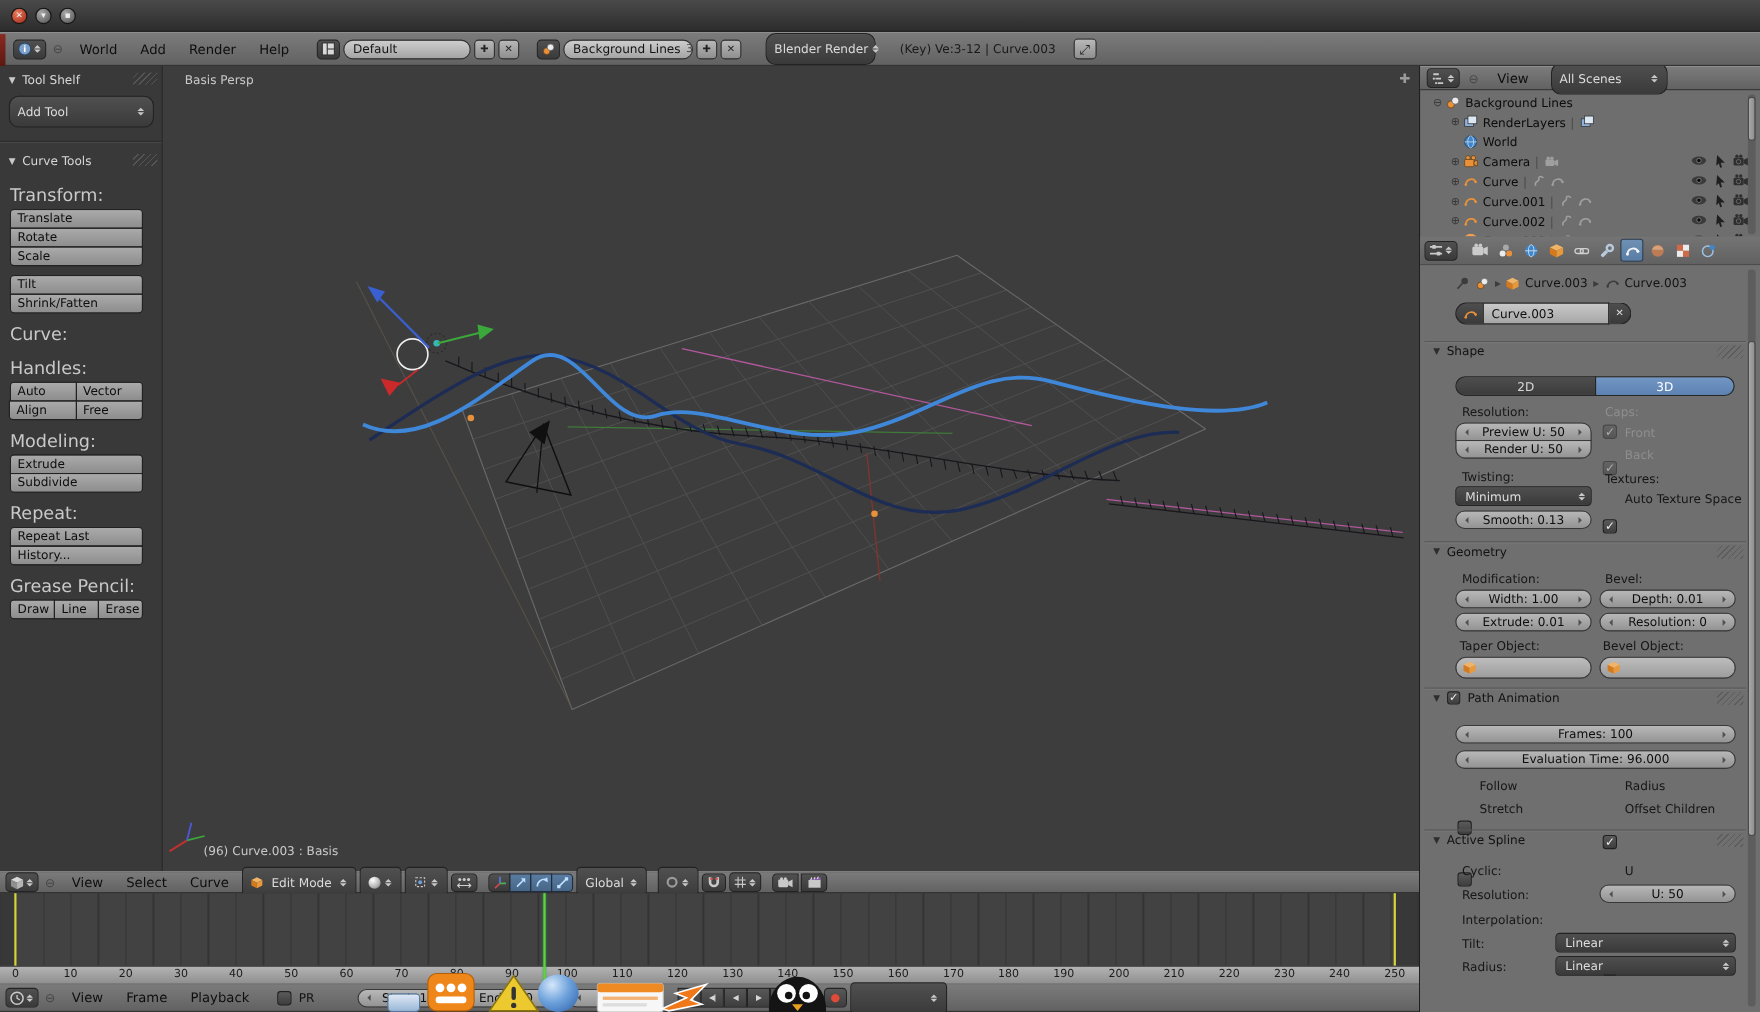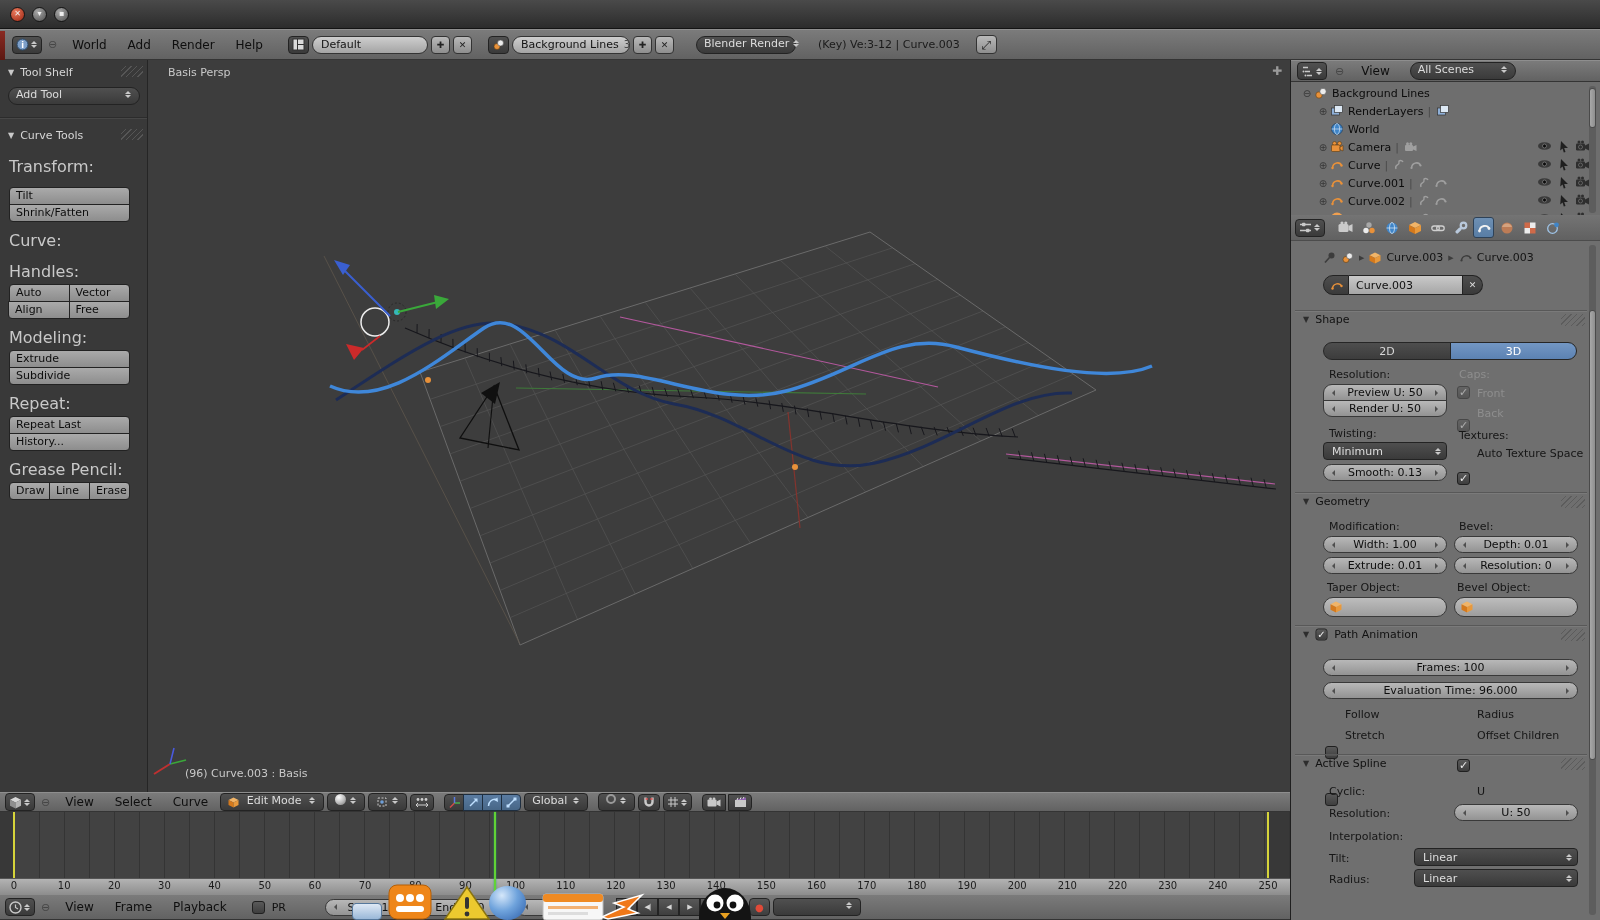--- a/index.html
+++ b/index.html
@@ -13,22 +13,22 @@
  border-bottom:1px solid #141414;display:flex;align-items:center;padding:0 10px;gap:7px}
 .winbtn{width:15px;height:15px;border-radius:50%;border:1px solid #151515;display:flex;
  align-items:center;justify-content:center;font-size:8px;color:#eee;font-weight:bold;line-height:1}
 .winbtn.close{background:radial-gradient(circle at 35% 30%,#e9795c,#9c2613)}
 .winbtn.gray{background:radial-gradient(circle at 35% 30%,#a8a8a8,#4f4f4f)}
 .titletext{color:#dcdcdc;font-weight:bold;font-size:13px;margin-left:16px;letter-spacing:.2px}
 
 .hbar{background:linear-gradient(#7b7b7b,#626262);border-top:1px solid #8e8e8e;
  border-bottom:1px solid #343434;display:flex;align-items:center}
 .menu{padding:0 9px;font-size:12px;color:#0e0e0e;cursor:default;white-space:nowrap}
-.ddark{height:18px;background:linear-gradient(#505050,#3a3a3a);border:1px solid #232323;
- border-radius:9px;color:#dcdcdc;display:inline-flex;padding:0 7px;
+.ddark{height:29px;background:linear-gradient(#505050,#3a3a3a);border:1px solid #232323;
+ border-radius:9px;color:#dcdcdc;display:inline-flex;align-items:center;padding:0 7px;
  font-size:11px;white-space:nowrap;gap:4px}
 .dlight{height:18px;background:linear-gradient(#cecece,#a4a4a4);border:1px solid #343434;
  border-radius:9px;color:#141414;display:inline-flex;align-items:center;padding:0 8px;
  font-size:11px;white-space:nowrap;gap:5px}
 .sqbtn{width:19px;height:18px;background:linear-gradient(#b9b9b9,#8e8e8e);border:1px solid #333;
  border-radius:4px;display:inline-flex;align-items:center;justify-content:center;color:#222;font-size:9px}
 .iconbtn{height:18px;background:linear-gradient(#505050,#3a3a3a);border:1px solid #232323;
  border-radius:4px;display:inline-flex;align-items:center;padding:0 3px;gap:2px}
 .spin{width:7px;height:13px;position:relative;flex:0 0 7px}
 .spin::before,.spin::after{content:"";position:absolute;left:0;border:3.5px solid transparent}
@@ -221,20 +221,25 @@
         <span class="spin"></span>
     </div>
     <hr class="sep">
     <div class="phead">
       <span class="tri">▼</span>
       <span>Curve Tools</span>
         <span class="stripes"></span>
     </div>
     <div id="ts-groups">
         <div class="tslabel">Transform:</div>
+        <div class="tstack">
+          <div class="tsbtn">Translate</div>
+          <div class="tsbtn">Rotate</div>
+          <div class="tsbtn">Scale</div>
+        </div>
         <div class="tsgap"></div>
         <div class="tstack">
           <div class="tsbtn">Tilt</div>
           <div class="tsbtn">Shrink/Fatten</div>
         </div>
         <div class="tslabel">Curve:</div>
         <div class="tslabel">Handles:</div>
         <div class="tsgrid">
           <div class="tsbtn">Auto</div>
           <div class="tsbtn">Vector</div>

